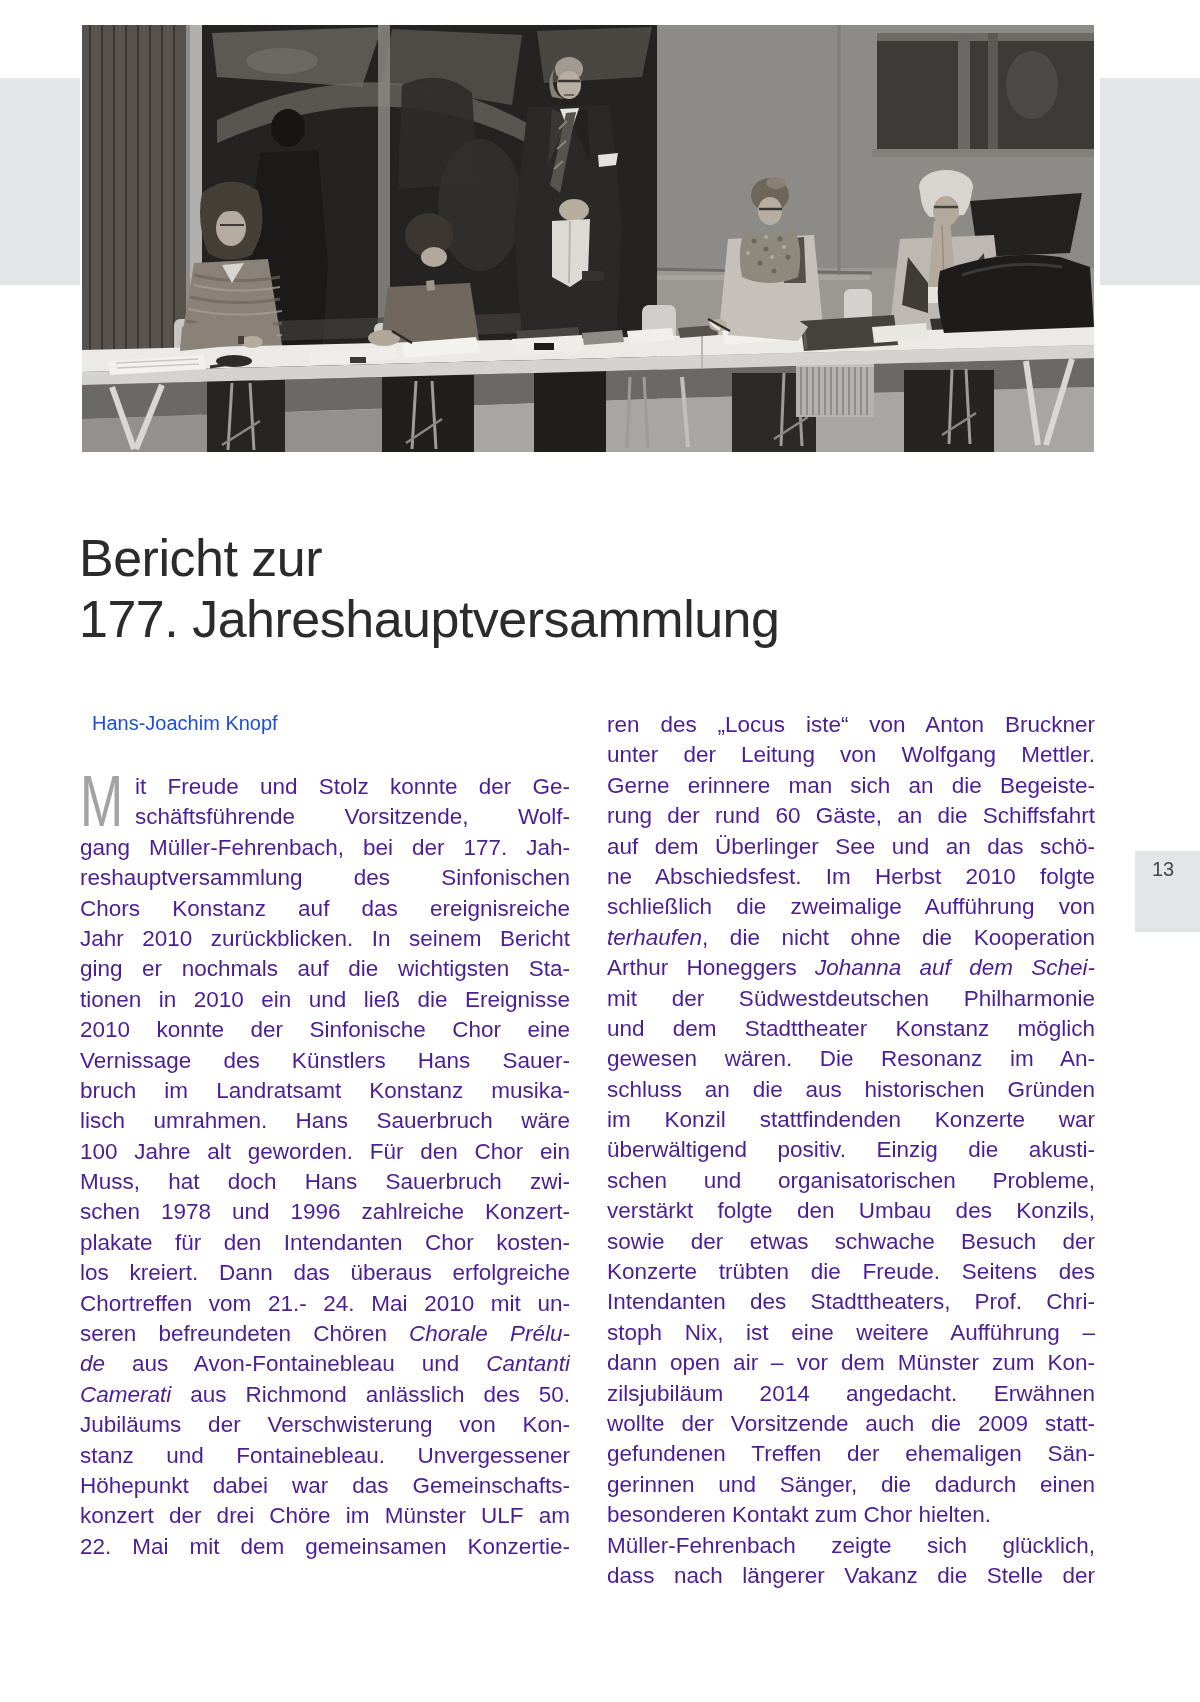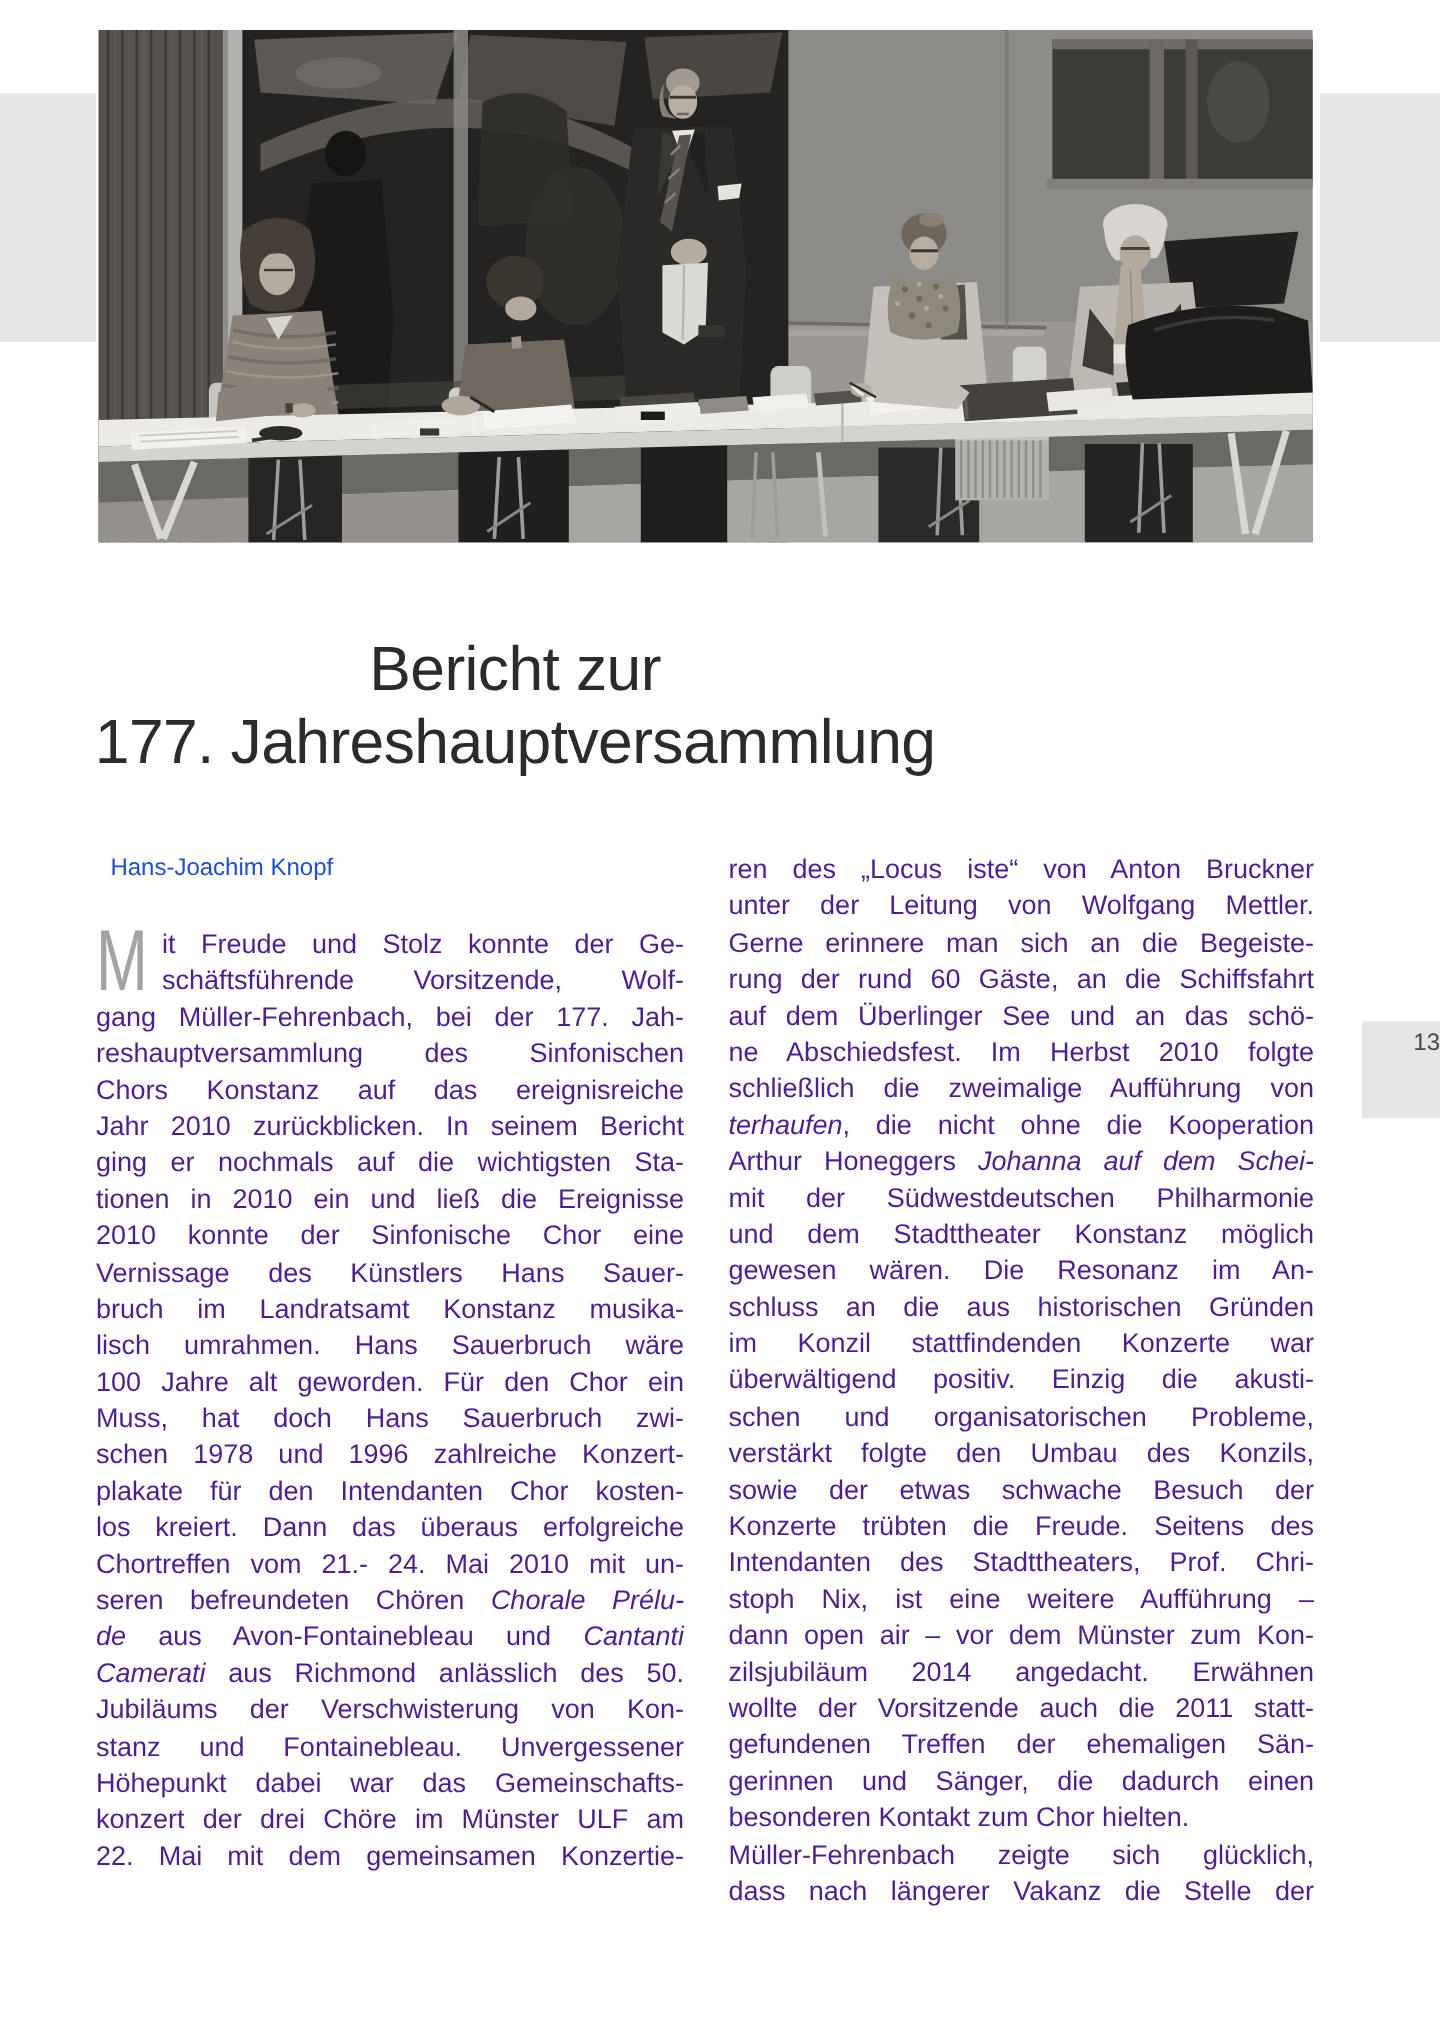--- a/index.html
+++ b/index.html
@@ -10,39 +10,39 @@
   .bar { position:absolute; background:#e4e5e6; }
   .bar-left  { left:0;      top:78px; width:80px;  height:207px; }
   .bar-right { left:1100px; top:78px; width:100px; height:207px; }
   .photo { position:absolute; left:82px; top:25px; width:1012px; height:427px; }
   .photo svg { display:block; width:100%; height:100%; }
   .title {
     position:absolute; left:79px; top:528px; margin:0;
     font-size:52px; font-weight:400; line-height:61px;
     color:#2b2b2b; letter-spacing:-0.5px;
   }
-  .title span { display:block;text-align:center; }
+  .title span { display:block; }
   .author { position:absolute; left:92px; top:712px; font-size:20px; color:#1d4ed8; }
   .col { position:absolute; width:490px; font-size:22.5px; color:#4c1d95; }
   .col-left  { left:80px;  top:772px; }
   .col-right { left:607px; top:710px; width:488px; }
   .tline {
     height:30.4px; line-height:30.4px; overflow:hidden;
     text-align:justify; text-align-last:justify;
   }
   .tline-indent { padding-left:55px; }
   .tline-noj { text-align-last:left; }
   .it { font-style:italic; }
   .dropcap {
     position:absolute; left:80px; top:765px; font-size:72px; line-height:72px;
     color:#a3a3a3; font-weight:400;
   }
   .dropcap span { display:inline-block; transform:scaleX(0.72); transform-origin:left top; }
   .pagenum-box { position:absolute; left:1135px; top:851px; width:65px; height:81px; background:#e4e5e6; }
-  .pagenum { padding:7px 0 0 17px; font-size:20px; color:#474747;text-align:right; }
+  .pagenum { padding:7px 0 0 17px; font-size:20px; color:#474747; }
 </style>
 </head>
 <body>
 
 <div class="page">
 
   <div class="bar bar-left"></div>
   <div class="bar bar-right"></div>
 
   <div class="photo">
@@ -338,21 +338,21 @@
       <div class="tline">im Konzil stattfindenden Konzerte war</div>
       <div class="tline">überwältigend positiv. Einzig die akusti-</div>
       <div class="tline">schen und organisatorischen Probleme,</div>
       <div class="tline">verstärkt folgte den Umbau des Konzils,</div>
       <div class="tline">sowie der etwas schwache Besuch der</div>
       <div class="tline">Konzerte trübten die Freude. Seitens des</div>
       <div class="tline">Intendanten des Stadttheaters, Prof. Chri-</div>
       <div class="tline">stoph Nix, ist eine weitere Aufführung –</div>
       <div class="tline">dann open air – vor dem Münster zum Kon-</div>
       <div class="tline">zilsjubiläum 2014 angedacht. Erwähnen</div>
-      <div class="tline">wollte der Vorsitzende auch die 2011 statt-</div>
+      <div class="tline">wollte der Vorsitzende auch die 2009 statt-</div>
       <div class="tline">gefundenen Treffen der ehemaligen Sän-</div>
       <div class="tline">gerinnen und Sänger, die dadurch einen</div>
       <div class="tline tline-noj">besonderen Kontakt zum Chor hielten.</div>
       <div class="tline">Müller-Fehrenbach zeigte sich glücklich,</div>
       <div class="tline">dass nach längerer Vakanz die Stelle der</div>
     </div>
 
   <div class="pagenum-box">
     <div class="pagenum">13</div>
   </div>

